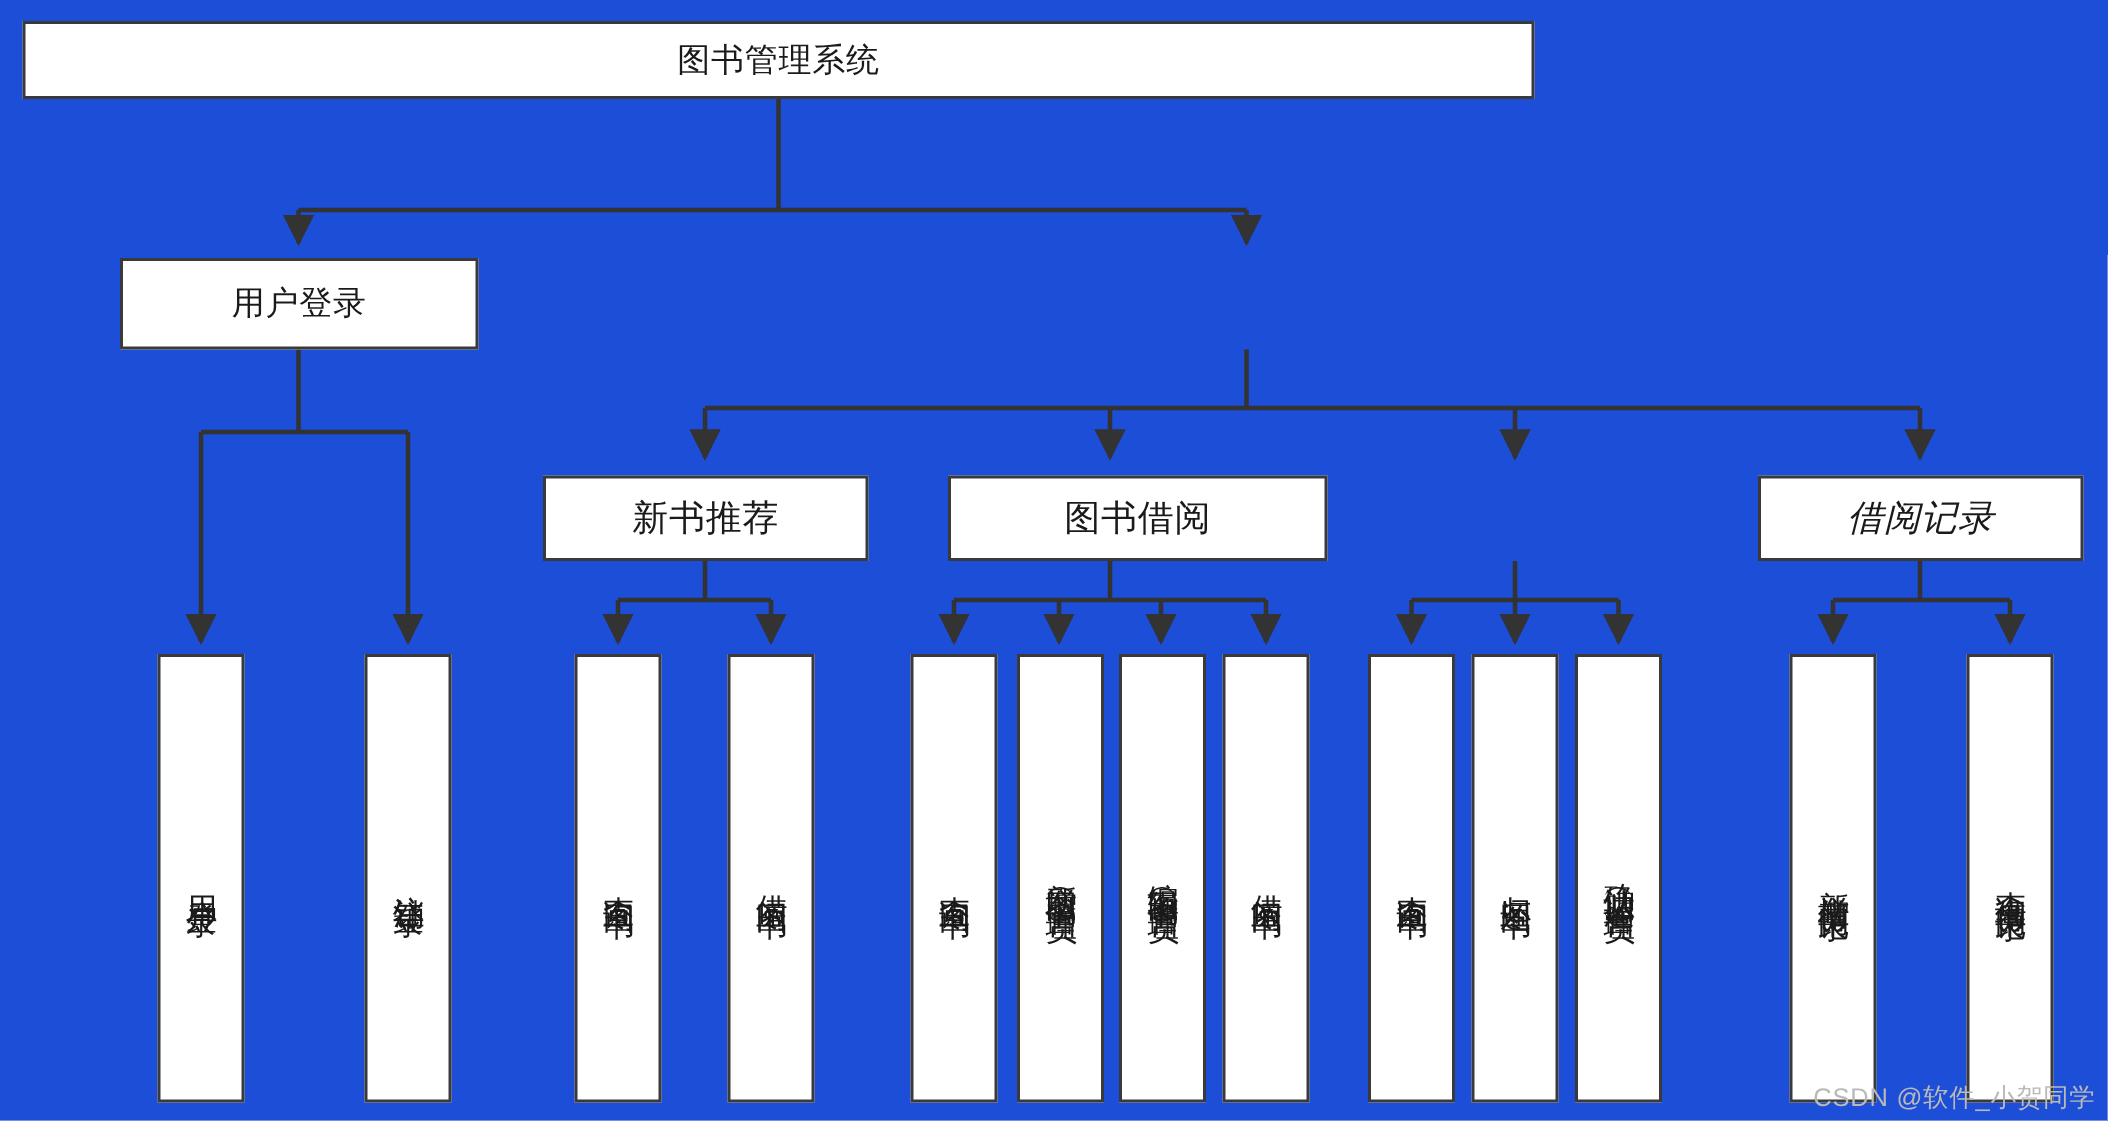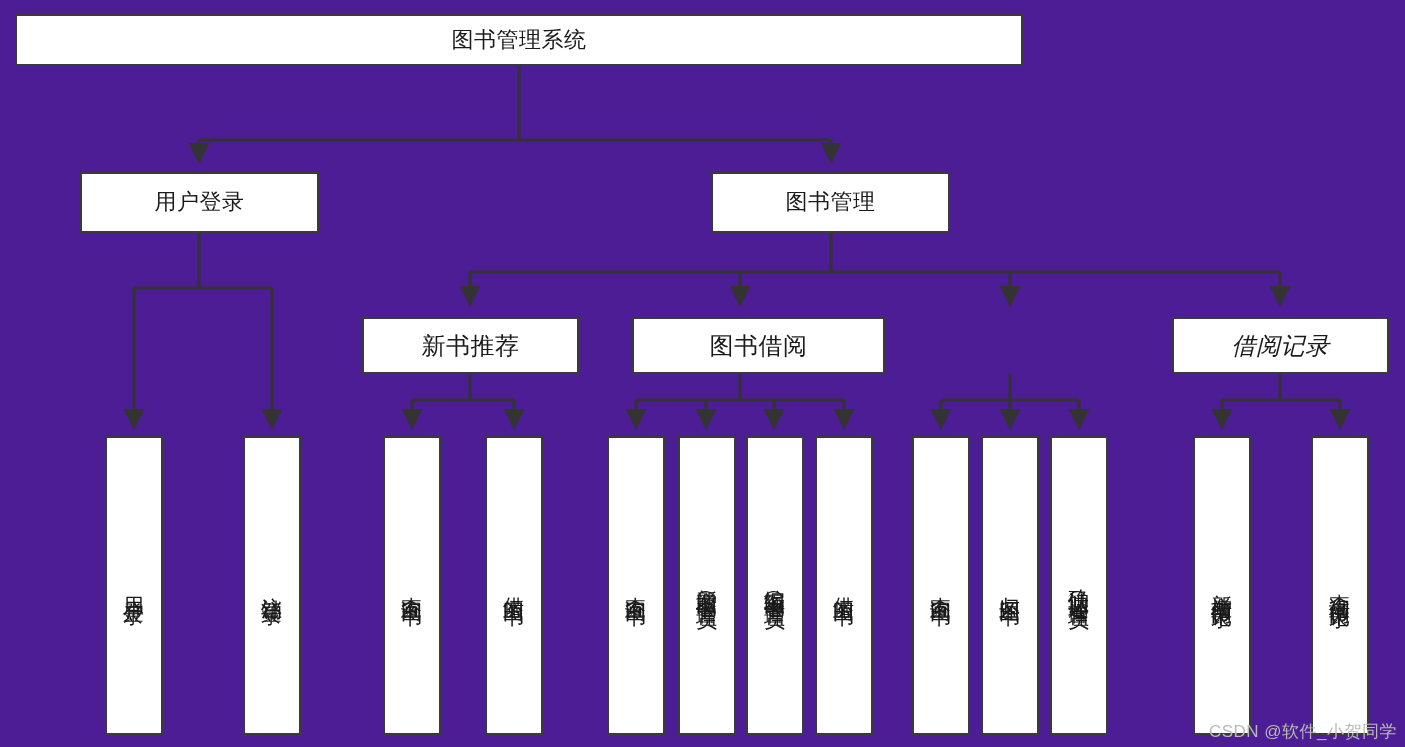--- a/index.html
+++ b/index.html
@@ -11,21 +11,21 @@
     width: 1405px;
     height: 747px;
     font-family: "Liberation Sans", "DejaVu Sans", sans-serif;
     overflow: hidden;
     position: relative;
   }
   #diagram-root {
     position: relative;
     width: 1405px;
     height: 747px;
-    background: #4c1d95;
+    background: #1d4ed8;
   }
   svg.connectors {
     position: absolute;
     left: 0;
     top: 0;
     width: 1405px;
     height: 747px;
     pointer-events: none;
   }
   .node {
@@ -126,23 +126,20 @@
   </svg>
 
   <div class="node root" style="left:15px; top:14px; width:1008px; height:52px;">
     <span class="node-label">图书管理系统</span>
   </div>
 
   <div class="node level2" style="left:80px; top:172px; width:239px; height:61px;">
     <span class="node-label">用户登录</span>
   </div>
 
-  <div class="node level2" style="left:711px; top:172px; width:239px; height:61px;">
-    <span class="node-label">图书管理</span>
-  </div>
 
   <div class="node level3" style="left:362px; top:317px; width:217px; height:57px;">
     <span class="node-label">新书推荐</span>
   </div>
 
   <div class="node level3" style="left:632px; top:317px; width:253px; height:57px;">
     <span class="node-label">图书借阅</span>
   </div>
 
 

